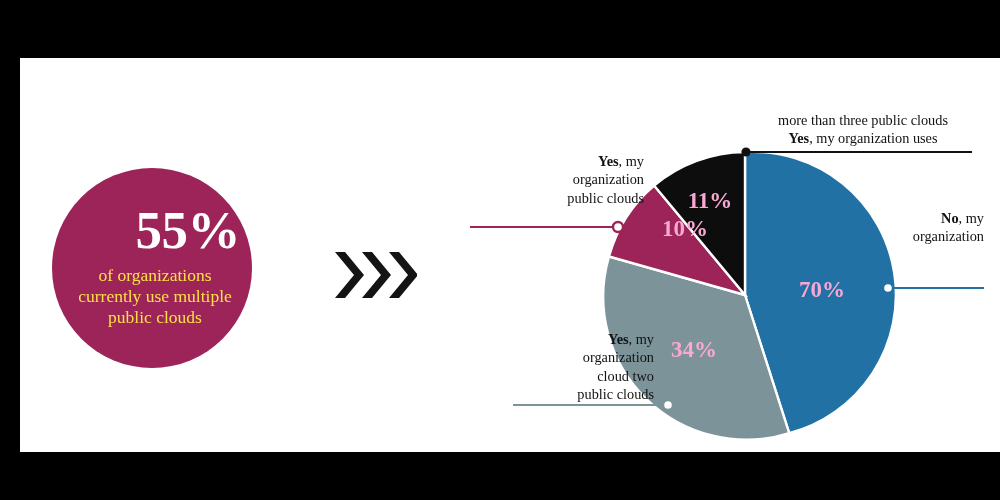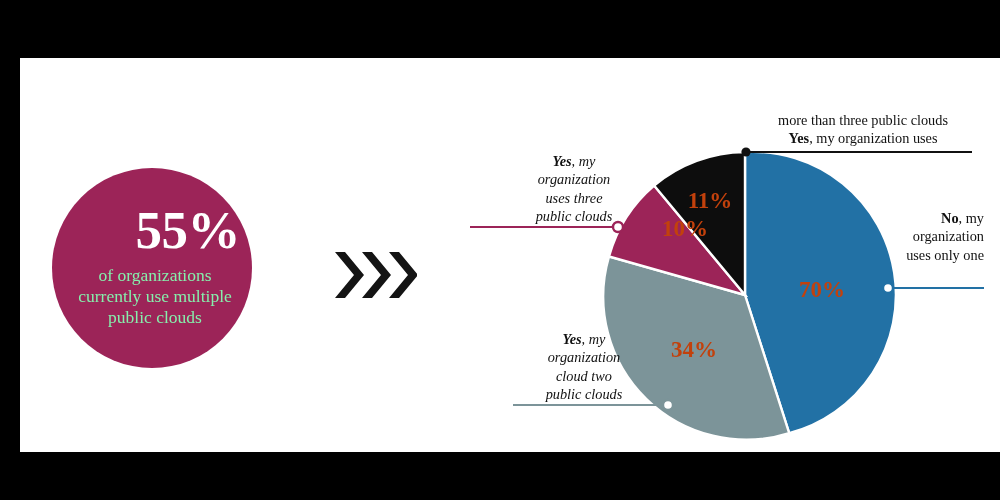--- a/index.html
+++ b/index.html
@@ -42,21 +42,21 @@
     padding: 4px 12px 8px 12px;
   }
   #badge-pct {
     color: #ffffff;
     font-size: 53px;
     font-weight: bold;
     line-height: 1.02;
     letter-spacing: -0.5px;
   }
   #badge-sub {
-    color: #86efac;
+    color: #fde047;
     font-size: 17.5px;
     line-height: 1.22;
     margin-top: 7px;
     max-width: 170px;
   }
 
   
   #chevrons {
     position: absolute;
     left: 333px;
@@ -71,37 +71,37 @@
     left: 0;
     top: 0;
     width: 1000px;
     height: 500px;
     pointer-events: none;
   }
   svg.layer { position: absolute; left: 0; top: 0; }
 
   .pct-label {
     position: absolute;
-    color: #c2410c;
+    color: #f9a8d4;
     font-weight: bold;
     font-size: 23px;
     white-space: nowrap;
     transform: translate(-50%, -50%);
   }
 
   .callout {
     position: absolute;
     font-size: 14.3px;
     line-height: 1.28;
     color: #111111;
     white-space: nowrap;
   }
   .callout b { font-weight: bold; }
   .ca-right { text-align: right; }
-  .ca-left  { text-align: center; font-style: italic; }
+  .ca-left  { text-align: right; }
   .ca-center{ text-align: center; }
 </style>
 </head>
 <body>
 
 <div id="canvas">
 
   <div id="sheet"></div>
 
   <div id="badge">
@@ -165,27 +165,25 @@
     <div class="pct-label" style="left:710px; top:201px;">11%</div>
 
     <div class="callout ca-center" style="left:753px; top:111px; width:220px;">
       <div>more than three public clouds</div>
       <div><b>Yes</b><span>, my organization uses</span></div>
     </div>
 
     <div class="callout ca-right" style="left:854px; top:209px; width:130px;">
       <div><b>No</b><span>, my</span></div>
       <div>organization</div>
-      <div>uses only one</div>
     </div>
 
     <div class="callout ca-left" style="left:504px; top:152px; width:140px;">
       <div><b>Yes</b><span>, my</span></div>
       <div>organization</div>
-      <div>uses three</div>
       <div>public clouds</div>
     </div>
 
     <div class="callout ca-left" style="left:514px; top:330px; width:140px;">
       <div><b>Yes</b><span>, my</span></div>
       <div>organization</div>
       <div>cloud two</div>
       <div>public clouds</div>
     </div>
   </div>

